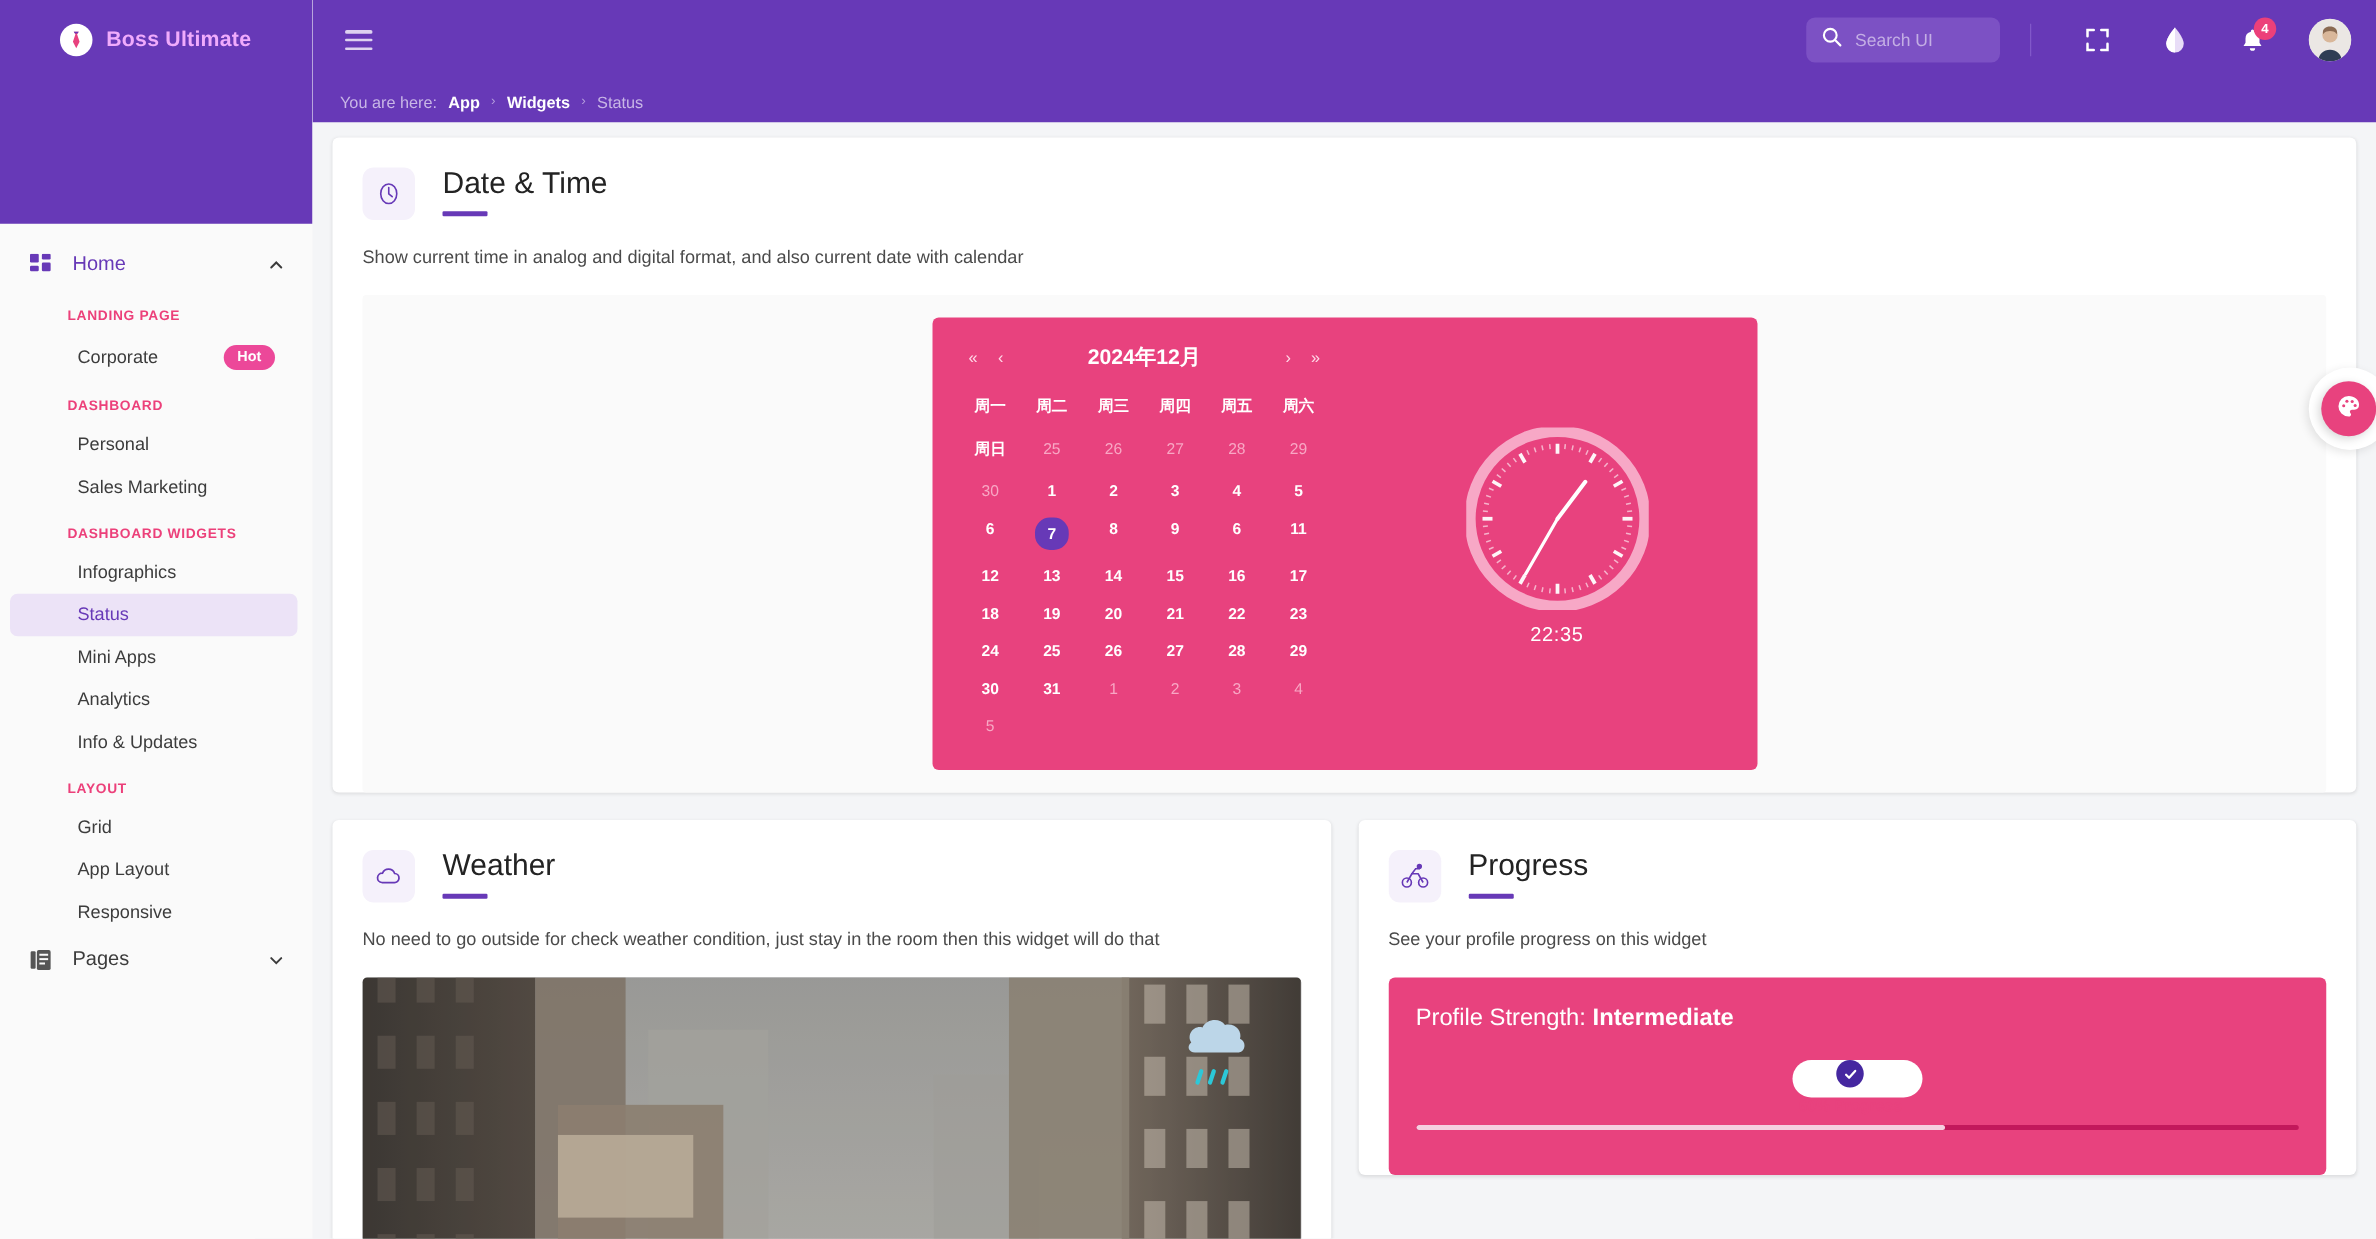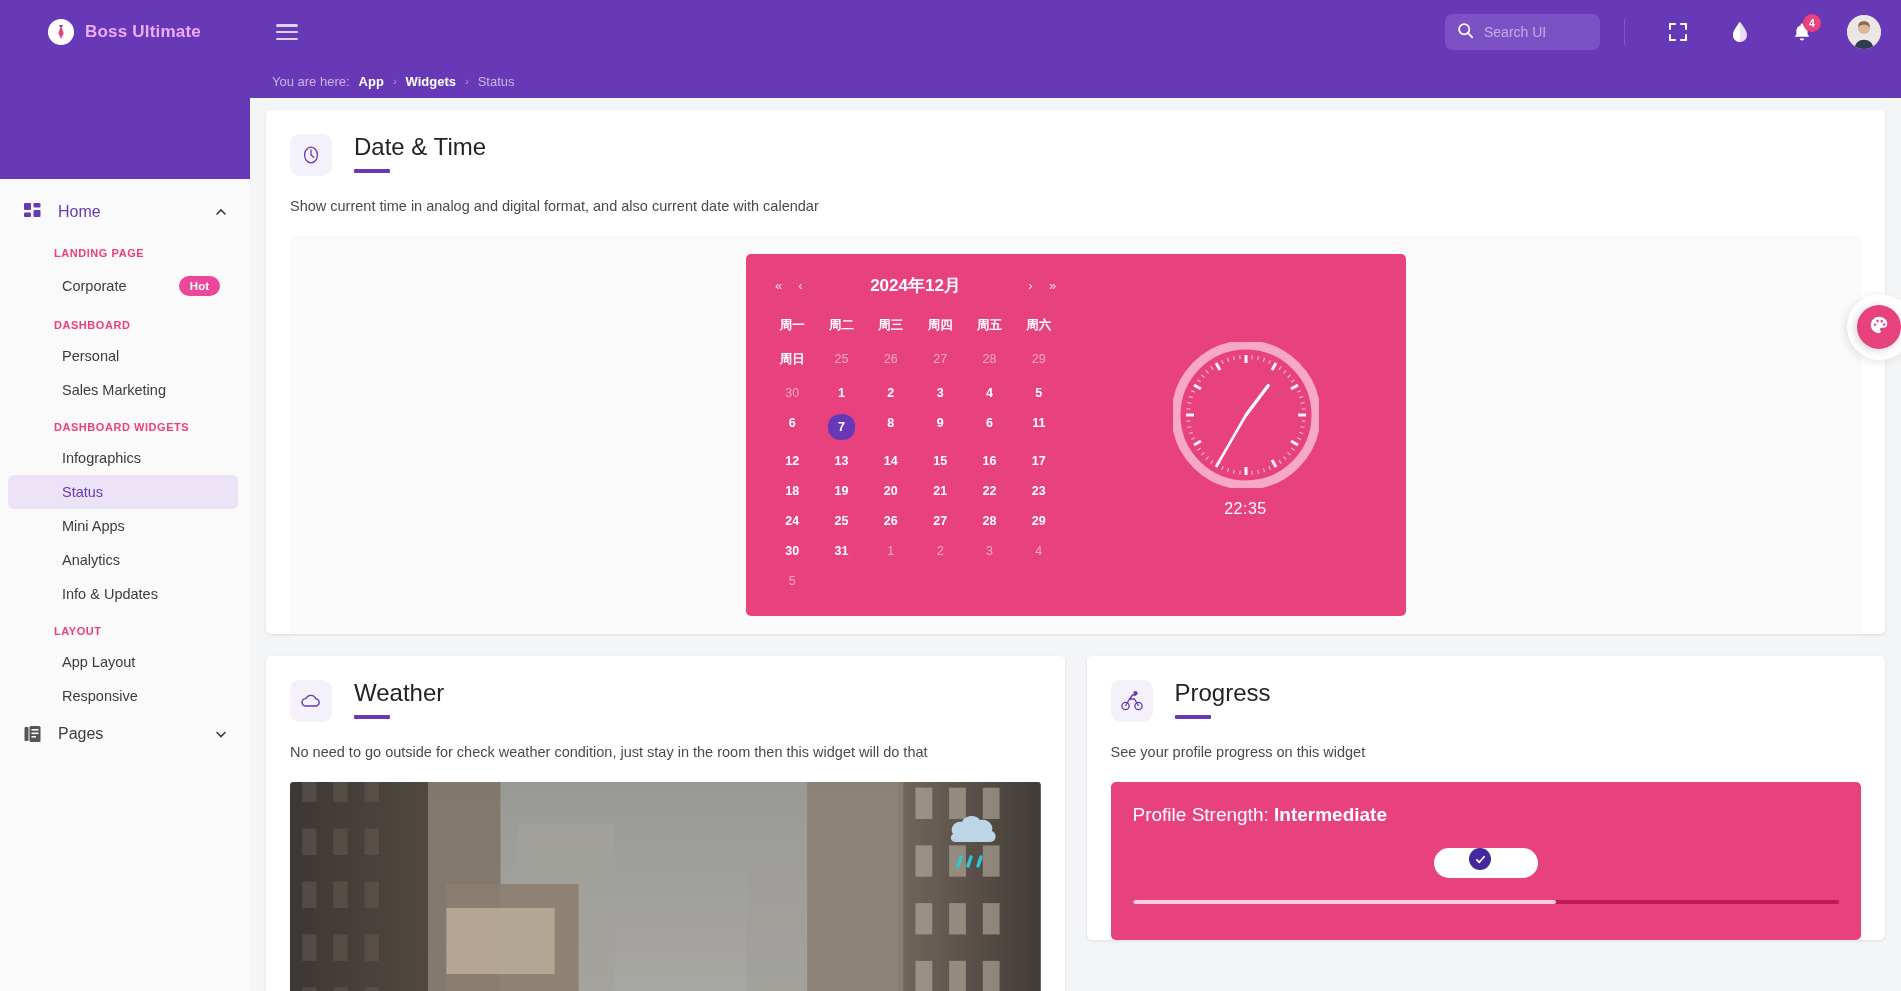--- a/index.html
+++ b/index.html
@@ -275,20 +275,23 @@
         <span class="txt">Mini Apps</span>
       </div>
       <div class="nav-item">
         <span class="txt">Analytics</span>
       </div>
       <div class="nav-item">
         <span class="txt">Info &amp; Updates</span>
       </div>
 
       <div class="nav-section-title">LAYOUT</div>
+      <div class="nav-item">
+        <span class="txt">Grid</span>
+      </div>
       <div class="nav-item">
         <span class="txt">App Layout</span>
       </div>
       <div class="nav-item">
         <span class="txt">Responsive</span>
       </div>
 
 
       <div class="nav-group-head collapsed">
         <span class="nav-icon">

